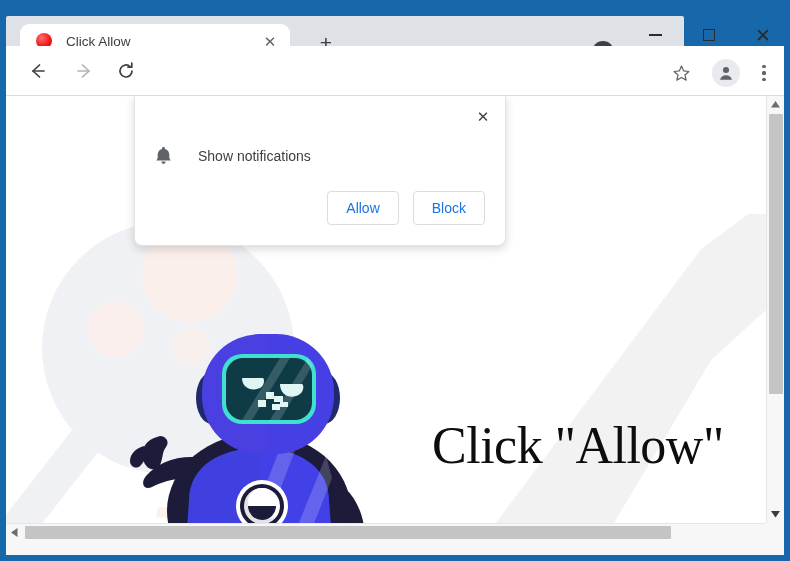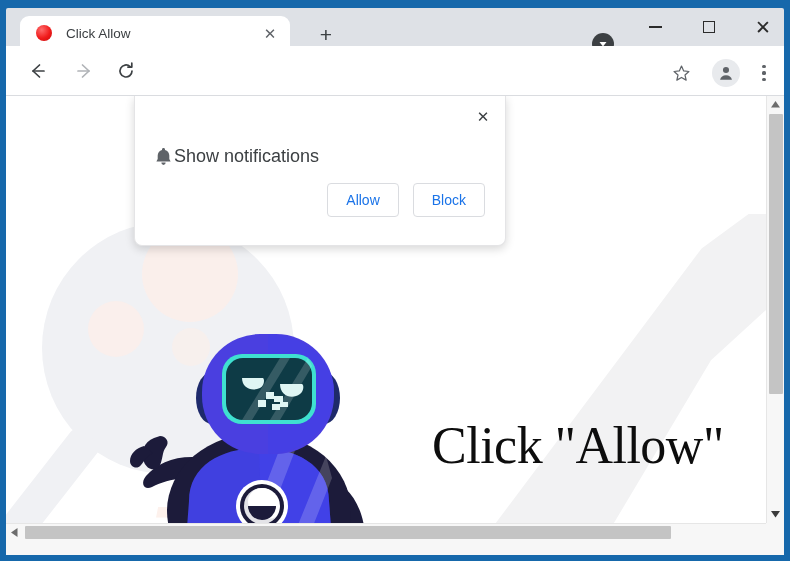--- a/index.html
+++ b/index.html
@@ -8,21 +8,21 @@
     font-family:"Liberation Sans",sans-serif;
     background:#1668ab;
   }
   .window{
     position:absolute;left:0;top:0;width:790px;height:561px;
     background:#1668ab;
     box-sizing:border-box;
   }
   
   .tabstrip{
-    position:absolute;left:6px;top:8px;width:778px;height:42px;
+    position:absolute;left:6px;top:16px;width:678px;height:42px;
     background:#dee1e6;
     border-top-left-radius:2px;border-top-right-radius:2px;
     box-sizing:border-box;
     padding-left:46px;
   }
   .tab{
     position:absolute;left:14px;top:8px;width:270px;height:34px;
     background:#ffffff;
     border-top-left-radius:9px;border-top-right-radius:9px;
     display:flex;align-items:center;
@@ -184,23 +184,23 @@
     position:absolute;right:8px;top:6px;width:28px;height:28px;
     display:flex;align-items:center;justify-content:center;
     color:#3c4043;font-size:15px;line-height:1;border-radius:50%;
   }
   .perm-title{
     position:absolute;left:20px;top:18px;font-size:16px;color:#202124;
   }
   .perm-row{
     position:absolute;left:20px;top:50px;display:flex;align-items:center;
   }
-  .perm-row .label{margin-left:2px;font-size:18px;color:#3c4043;}
+  .perm-row .label{margin-left:26px;font-size:14px;color:#3c4043;}
   .perm-actions{
-    position:absolute;right:20px;bottom:28px;display:flex;gap:14px;
+    position:absolute;right:20px;bottom:20px;display:flex;gap:14px;
   }
   .perm-btn{
     min-width:68px;height:34px;padding:0 18px;
     background:#ffffff;border:1px solid #dadce0;border-radius:4px;
     color:#1a73e8;font-size:14px;font-family:"Liberation Sans",sans-serif;
     display:flex;align-items:center;justify-content:center;
     box-sizing:border-box;cursor:pointer;
   }
 
   

